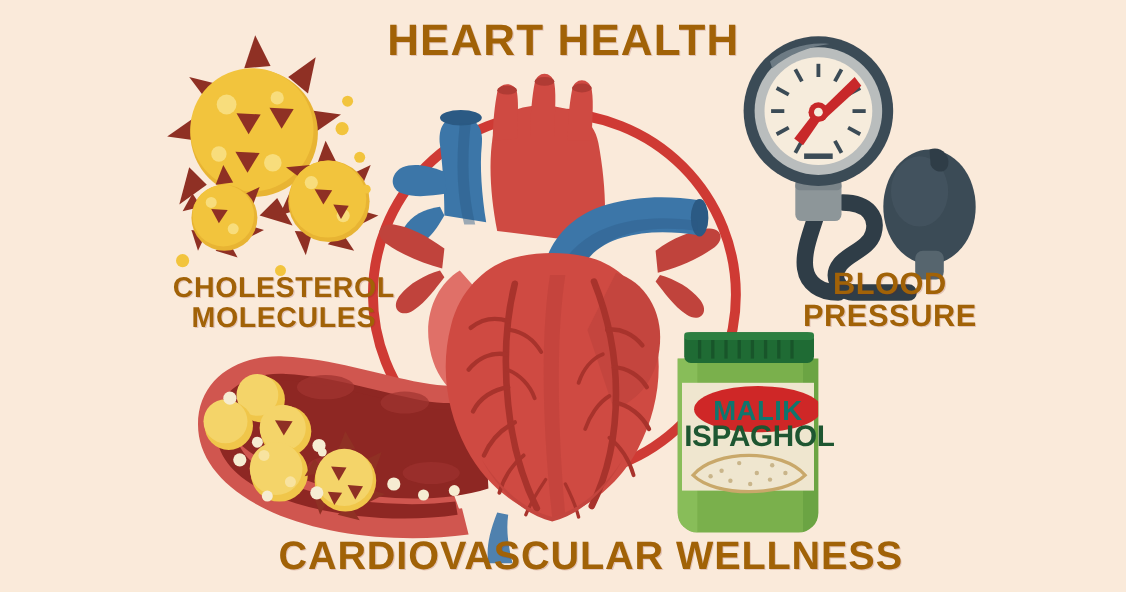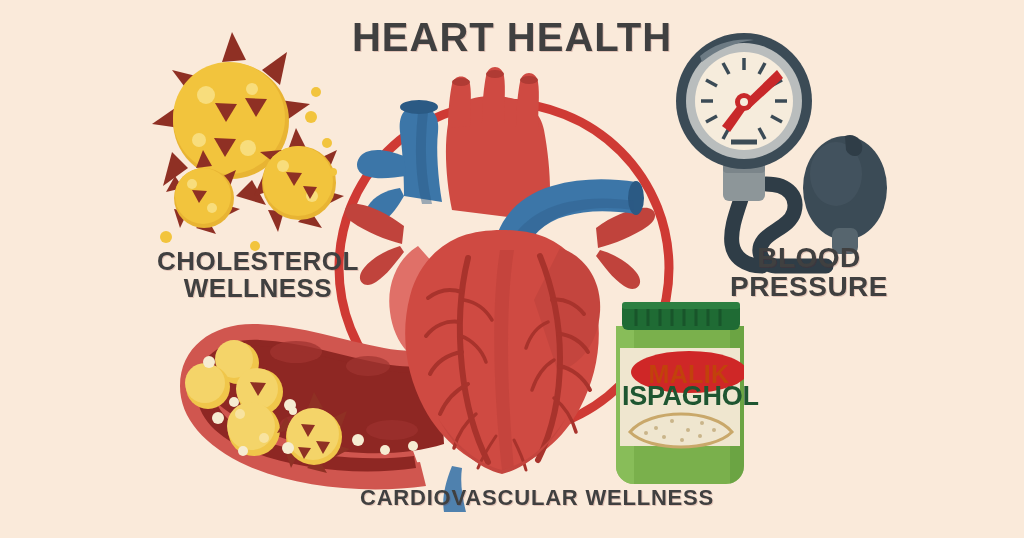--- a/index.html
+++ b/index.html
@@ -20,21 +20,21 @@
   }
   #canvas svg.layer {
     position: absolute;
     left: 0;
     top: 0;
     width: 1024px;
     height: 538px;
   }
   .label {
     position: absolute;
-    color: #404040;
+    color: #a16207;
     font-weight: 700;
     letter-spacing: 0.5px;
     line-height: 1.05;
     text-align: center;
     white-space: pre-line;
     text-shadow: 1px 1px 0 rgba(120,30,30,0.18);
     pointer-events: none;
   }
   #title-text {
     left: 0;
@@ -52,36 +52,36 @@
   #bp-label {
     left: 714px;
     top: 243px;
     width: 190px;
     font-size: 28px;
   }
   #bottom-label {
     left: 6px;
     right: 0;
     top: 486px;
-    font-size: 22px;
+    font-size: 36px;
     letter-spacing: 0.8px;
     padding-left: 44px;
   }
   .jar-text {
     position: absolute;
     text-align: center;
     font-weight: 700;
     pointer-events: none;
   }
   #jar-brand-text {
     left: 628px;
     top: 360px;
     width: 122px;
     font-size: 25px;
-    color: #c2410c;
+    color: #0f766e;
     letter-spacing: 0.4px;
   }
   #jar-product-text {
     left: 622px;
     top: 381px;
     width: 134px;
     font-size: 27px;
     color: #1e5631;
     letter-spacing: -0.3px;
   }
@@ -464,21 +464,21 @@
         <line x1="708" y1="306" x2="708" y2="326"></line>
         <line x1="720" y1="306" x2="720" y2="326"></line>
       </g>
       <rect x="622" y="302" width="118" height="7" rx="3" fill="#2c7f41"></rect>
     </g>
   </svg>
 
   <div class="label" id="title-text">HEART HEALTH</div>
 
   <div class="label" id="cholesterol-label">CHOLESTEROL
-WELLNESS</div>
+MOLECULES</div>
 
   <div class="label" id="bp-label">BLOOD
 PRESSURE</div>
 
   <div class="label" id="bottom-label">CARDIOVASCULAR WELLNESS</div>
 
   <div class="jar-text" id="jar-brand-text">MALIK</div>
 
   <div class="jar-text" id="jar-product-text">ISPAGHOL</div>
 </div>

